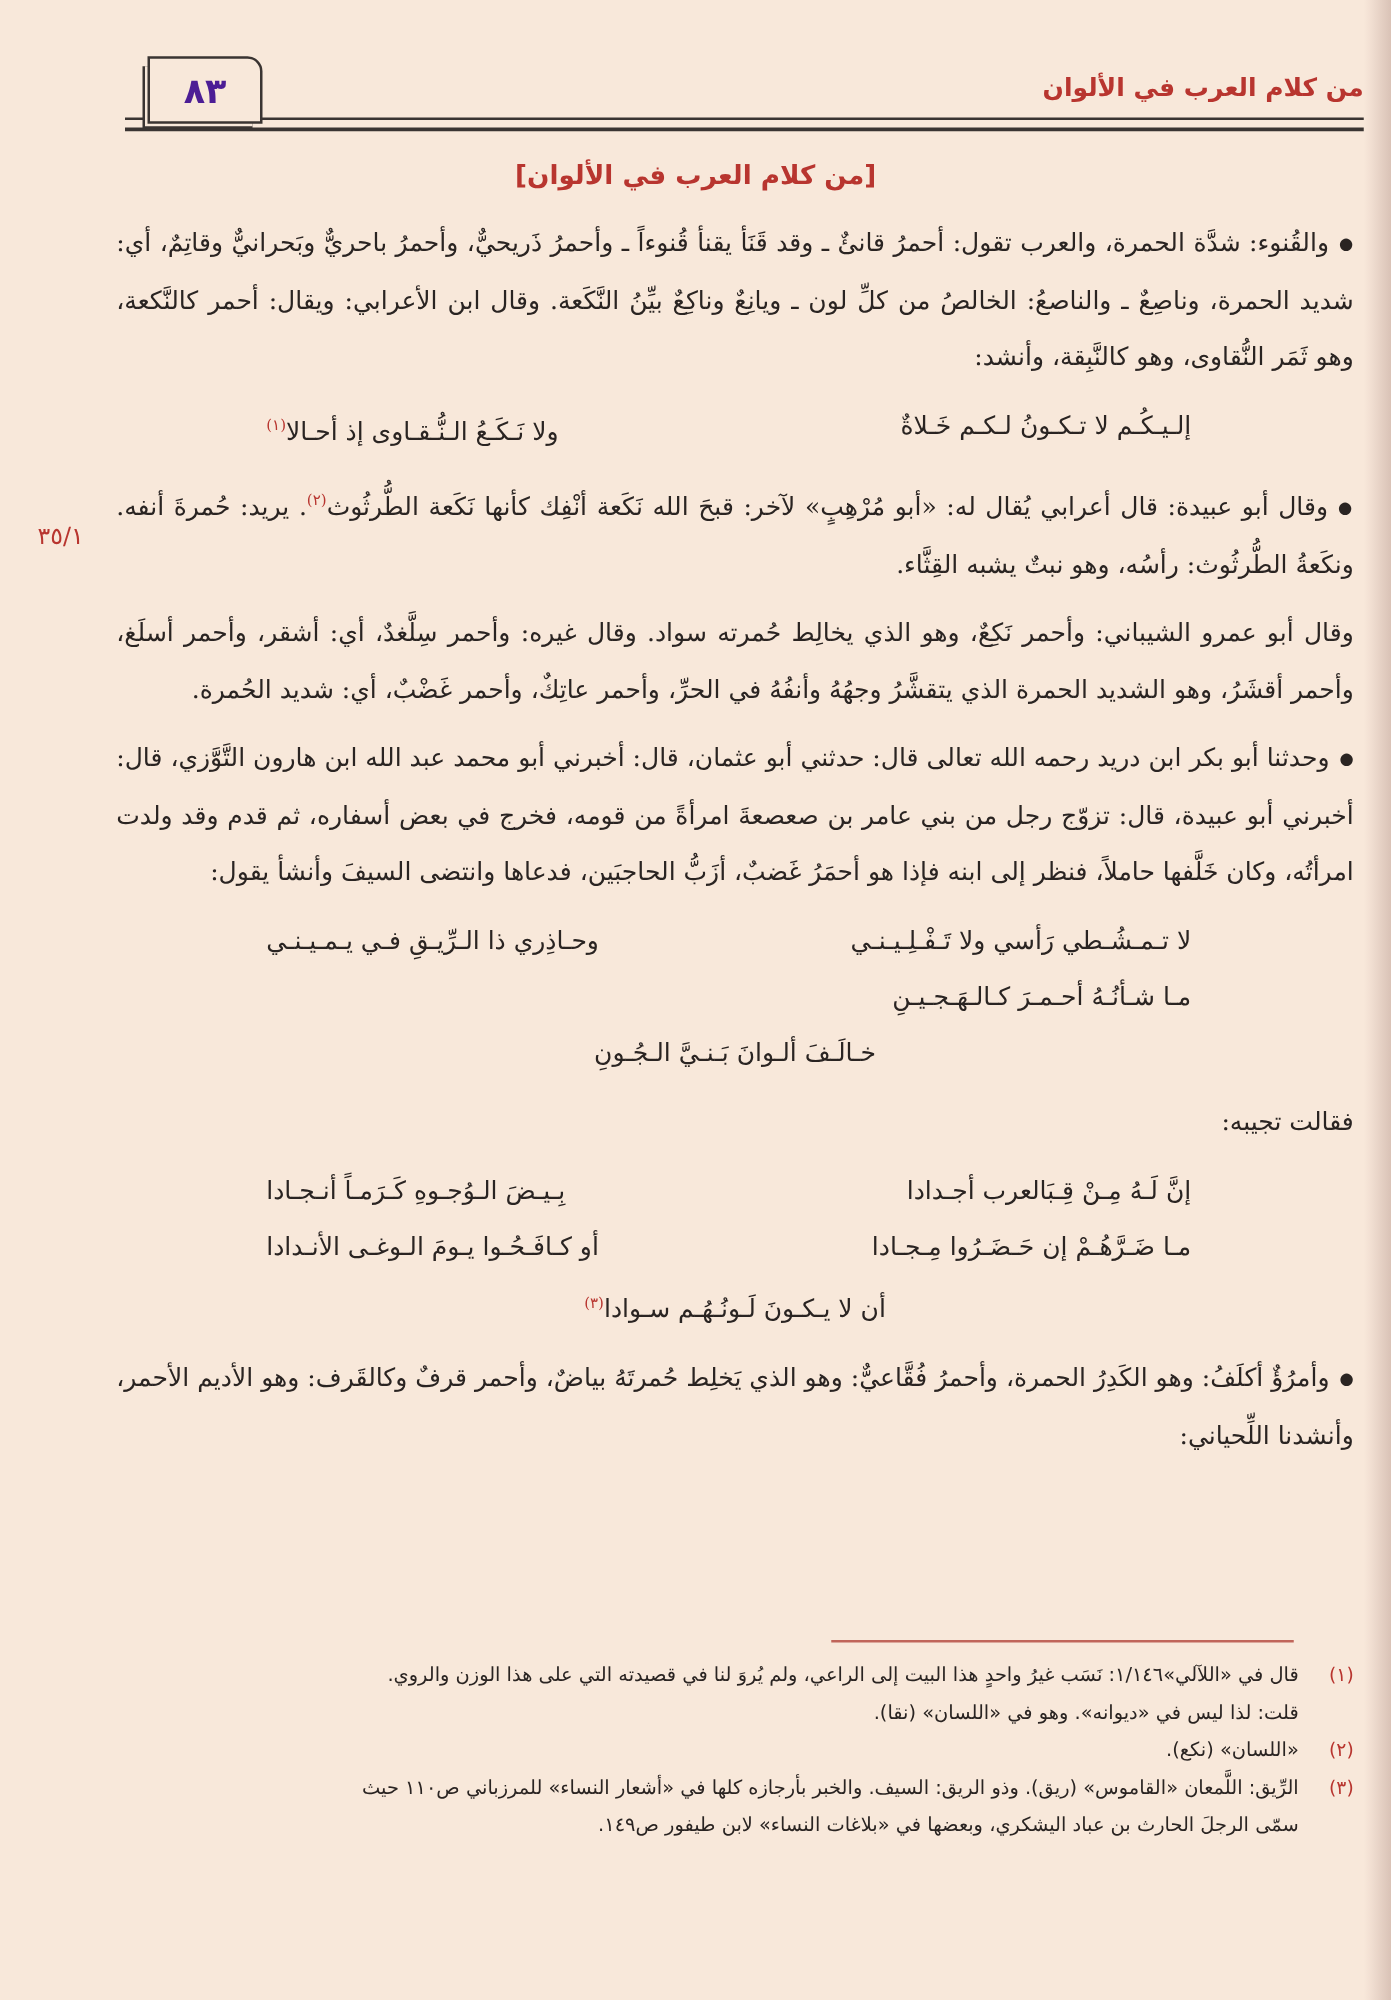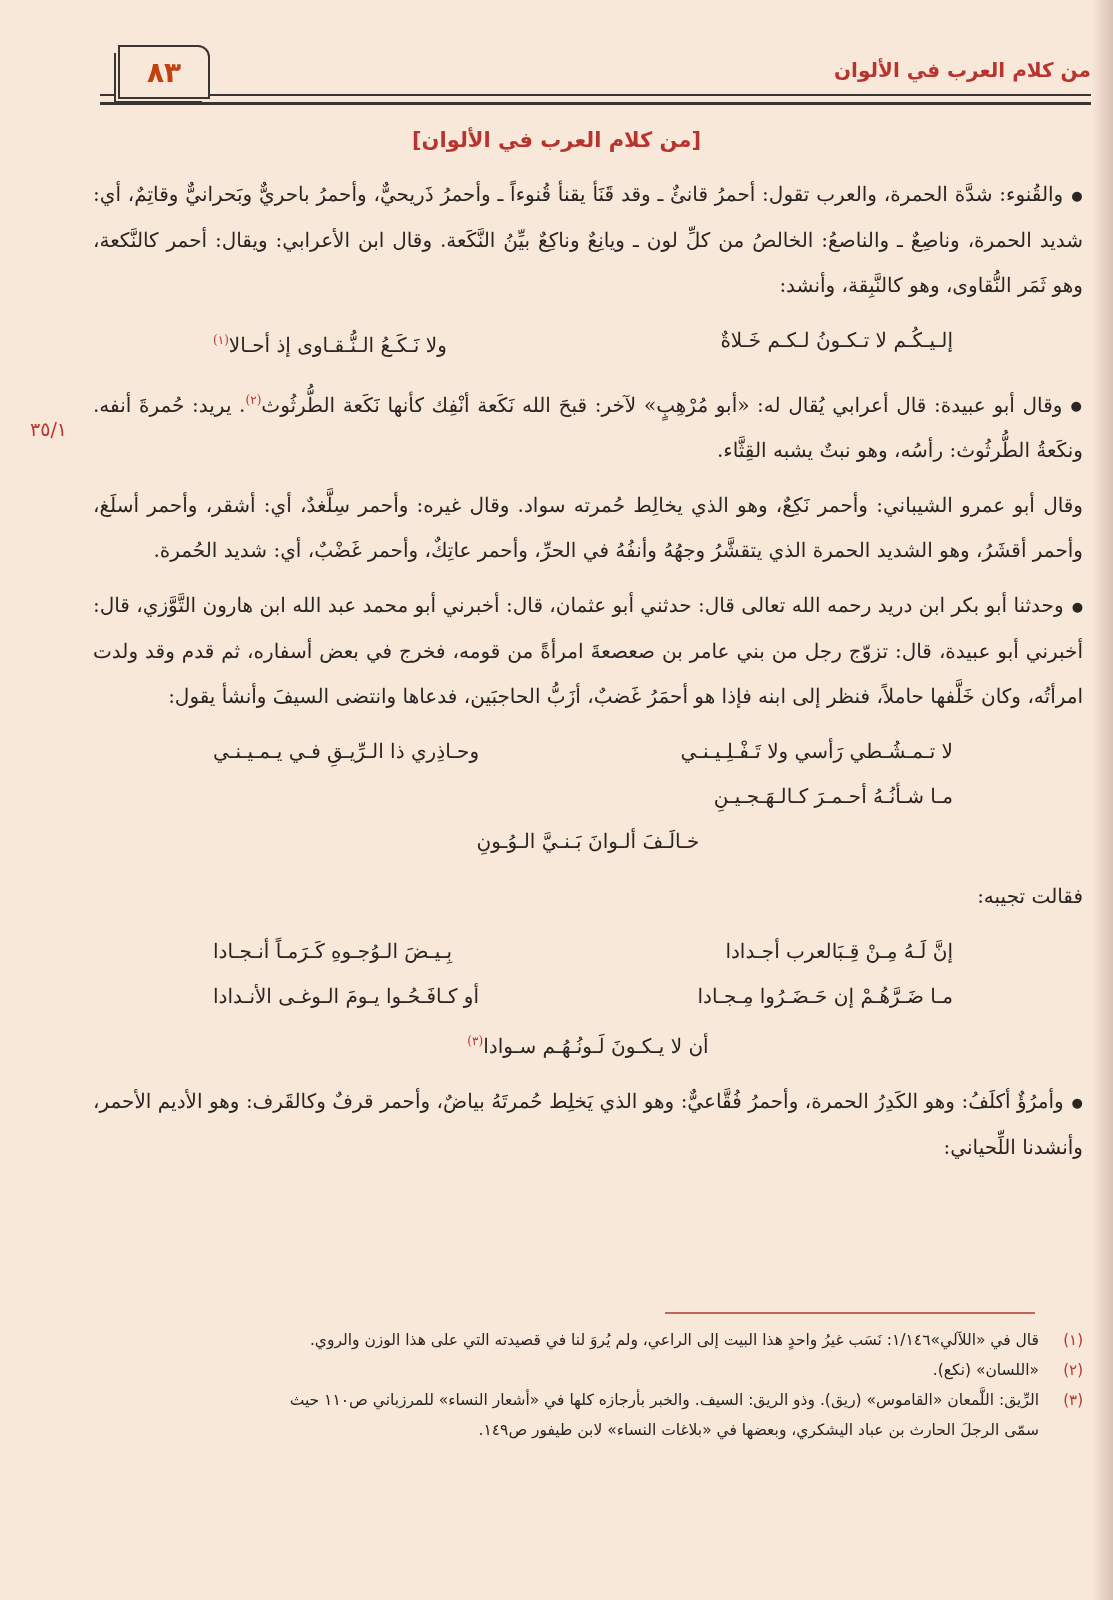--- a/index.html
+++ b/index.html
@@ -25,21 +25,21 @@
       border-top: 2px solid #3a3432; border-bottom: 3px solid #3a3432;
     }
     .page-box {
       position: absolute; top: 45px; left: 118px; width: 88px; height: 50px;
       border: 2px solid #3a3432; background: #f8e8da;
       box-shadow: -5px 5px 0 -3px #f8e8da, -6px 6px 0 -2px #3a3432;
       border-top-right-radius: 12px;
       display: flex; align-items: center; justify-content: center;
     }
     .page-num {
-      font-family: "DejaVu Sans", sans-serif; font-weight: bold; font-size: 28px; color: #c2410c;
+      font-family: "DejaVu Sans", sans-serif; font-weight: bold; font-size: 28px; color: #4c1d95;
     }
     .section-title {
       position: absolute; top: 128px; left: 0; width: 1113px; text-align: center;
       font-family: "DejaVu Sans", sans-serif; font-weight: bold;
       font-size: 21px; color: #b8352f;
     }
     
     .body-text {
       position: absolute; top: 172px; right: 30px; width: 990px;
       font-size: 20px; line-height: 45px; text-align: justify;
@@ -99,21 +99,21 @@
   <p class="para bullet">وحدثنا أبو بكر ابن دريد رحمه الله تعالى قال: حدثني أبو عثمان، قال: أخبرني أبو محمد عبد الله ابن هارون التَّوَّزي، قال: أخبرني أبو عبيدة، قال: تزوّج رجل من بني عامر بن صعصعةَ امرأةً من قومه، فخرج في بعض أسفاره، ثم قدم وقد ولدت امرأتُه، وكان خَلَّفها حاملاً، فنظر إلى ابنه فإذا هو أحمَرُ غَضبٌ، أزَبُّ الحاجبَين، فدعاها وانتضى السيفَ وأنشأ يقول:</p>
 
   <div class="verse">
     <span class="hemistich">لا تـمـشُـطي رَأسي ولا تَـفْـلِـيـنـي</span>
     <span class="hemistich">وحـاذِري ذا الـرِّيـقِ فـي يـمـيـنـي</span>
   </div>
   <div class="verse">
     <span class="hemistich">مـا شـأنُـهُ أحـمـرَ كـالـهَـجـيـنِ</span>
   </div>
   <div class="verse single" style="margin-bottom:10px;">
-    <span class="hemistich">خـالَـفَ ألـوانَ بَـنـيَّ الـوُـونِ</span>
+    <span class="hemistich">خـالَـفَ ألـوانَ بَـنـيَّ الـجُـونِ</span>
   </div>
 
   <p class="para" style="font-weight:normal;">فقالت تجيبه:</p>
 
   <div class="verse">
     <span class="hemistich">إنَّ لَـهُ مِـنْ قِـبَالعرب أجـدادا</span>
     <span class="hemistich">بِـيـضَ الـوُجـوهِ كَـرَمـاً أنـجـادا</span>
   </div>
   <div class="verse">
     <span class="hemistich">مـا ضَـرَّهُـمْ إن حَـضَـرُوا مِـجـادا</span>
@@ -126,20 +126,21 @@
   <p class="para bullet">وأمرُؤٌ أكلَفُ: وهو الكَدِرُ الحمرة، وأحمرُ فُقَّاعيٌّ: وهو الذي يَخلِط حُمرتَهُ بياضٌ، وأحمر قرفٌ وكالقَرف: وهو الأديم الأحمر، وأنشدنا اللِّحياني:</p>
 </div>
 
 <div class="fn-rule"></div>
 
 <div class="footnotes">
   <div class="fn-item">
     <span class="fn-num">(١)</span>
     <div class="fn-body">
       <div>قال في «اللآلي»١/١٤٦: نَسَب غيرُ واحدٍ هذا البيت إلى الراعي، ولم يُروَ لنا في قصيدته التي على هذا الوزن والروي.</div>
+      <div>قلت: لذا ليس في «ديوانه». وهو في «اللسان» (نقا).</div>
     </div>
   </div>
   <div class="fn-item">
     <span class="fn-num">(٢)</span>
     <div class="fn-body">
       <div>«اللسان» (نكع).</div>
     </div>
   </div>
   <div class="fn-item">
     <span class="fn-num">(٣)</span>

